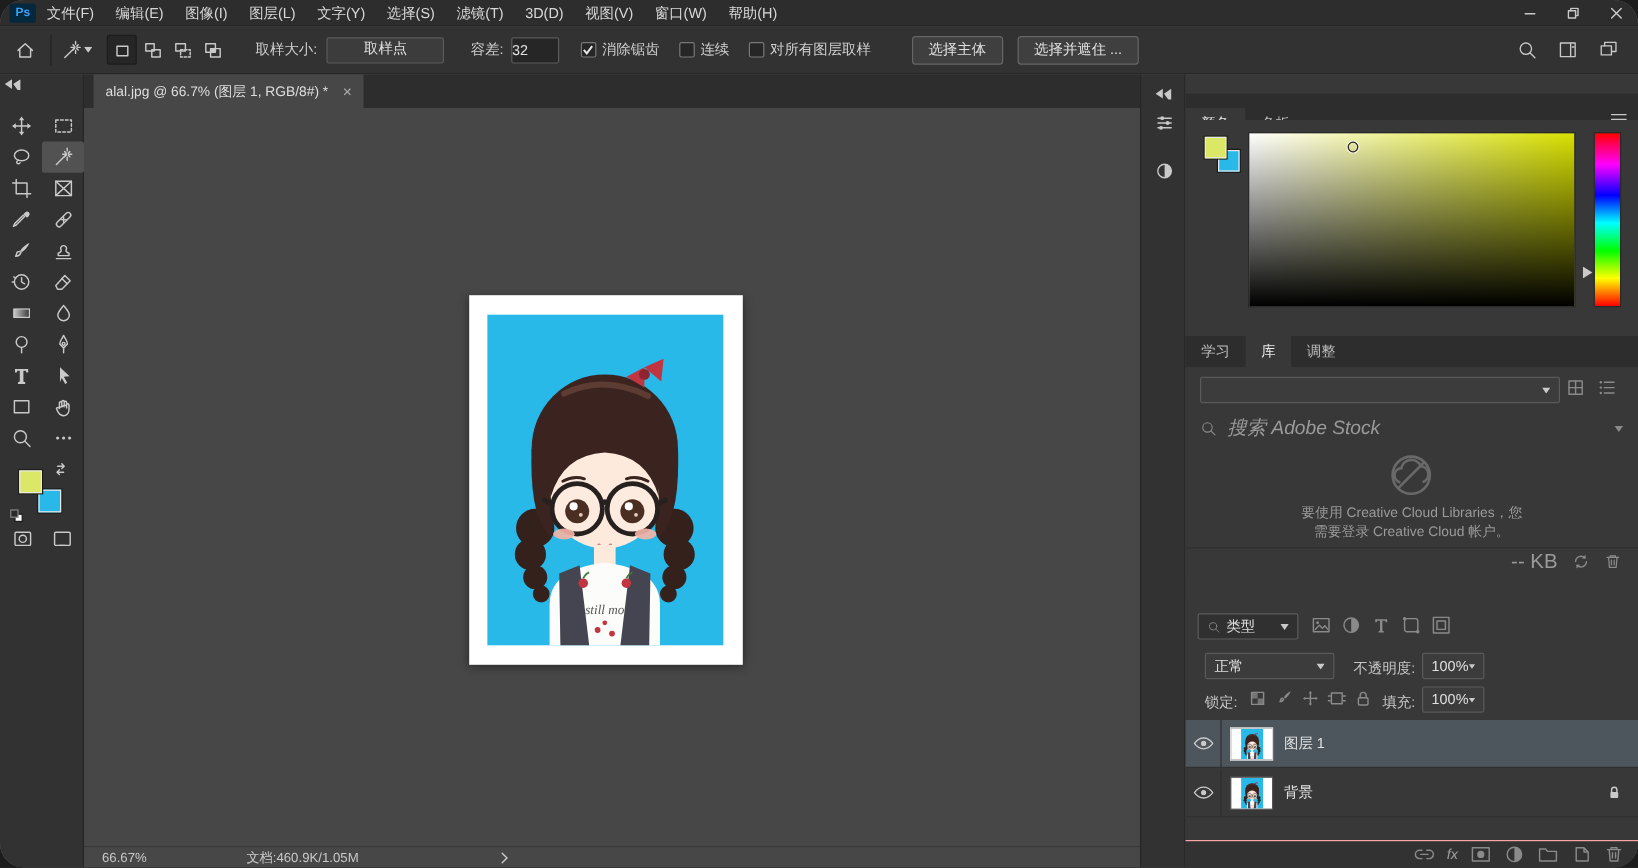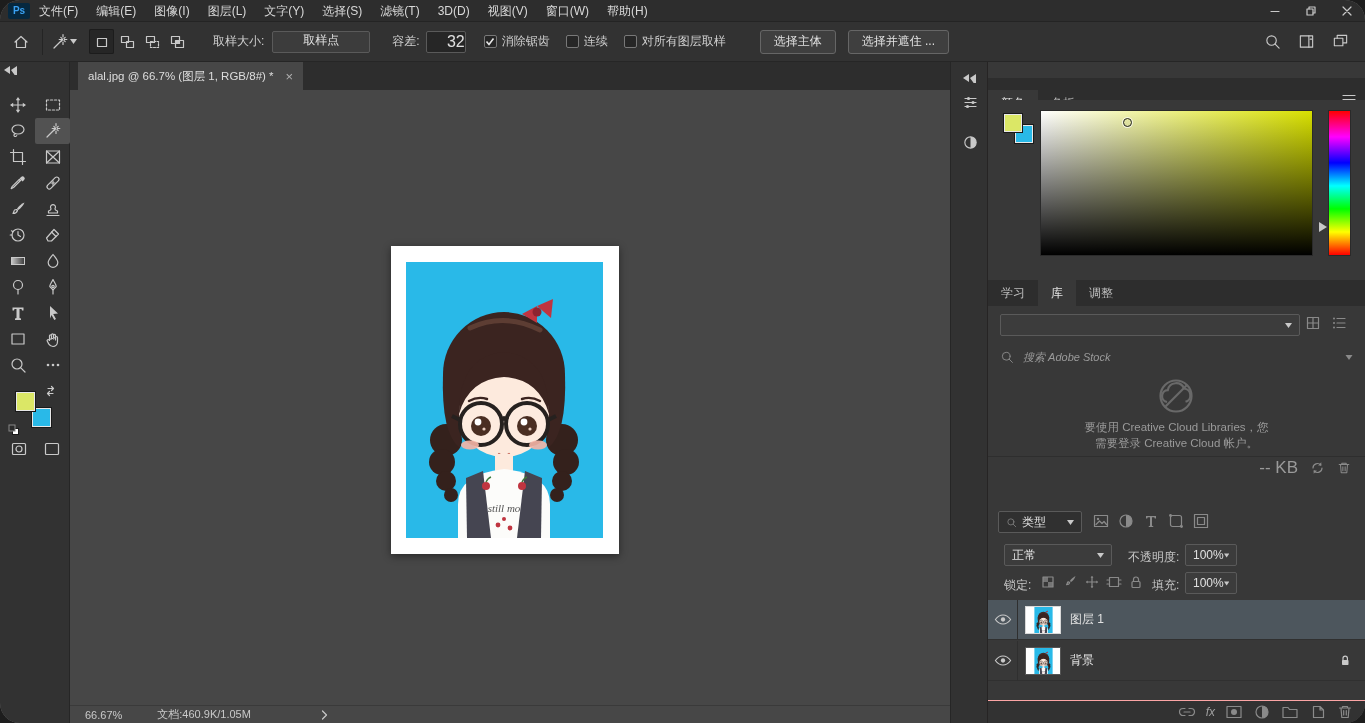--- a/index.html
+++ b/index.html
@@ -30,21 +30,21 @@
                 display:flex; align-items:center; }
   .ob-sep { width:1px; height:26px; background:#242424; margin:0 8px; }
   .ob-icon { width:26px; height:26px; display:flex; align-items:center; justify-content:center; border-radius:2px; }
   .mode-btn { width:25px; height:25px; display:flex; align-items:center; justify-content:center; border-radius:2px; }
   .mode-btn.pressed { background:#262626; box-shadow:inset 0 0 0 1px #1c1c1c; }
   .ob-label { color:#cfcfcf; white-space:nowrap; }
   .dropdown { height:22px; background:#3c3c3c; border:1px solid #5a5a5a; border-radius:2px;
               display:flex; align-items:center; padding:0 6px; color:#e0e0e0;flex-direction:column; }
   .dropdown .caret { margin-left:auto; padding-left:8px; }
   .num-input { width:40px; height:22px; background:#262626; border:1px solid #5a5a5a; border-radius:2px;
-               color:#e0e0e0; font-size:16px; text-align:right; font-family:inherit; }
+               color:#e0e0e0; font-size:12px; text-align:left; font-family:inherit; }
   .checkbox { width:13px; height:13px; background:#262626; border:1px solid #787878; border-radius:2px;
               display:inline-flex; align-items:center; justify-content:center; }
   .cb-group { display:flex; align-items:center; gap:5px; }
   .ps-button { height:24px; padding:0 13px; background:#3f3f3f; border:1px solid #666; border-radius:3px;
                color:#e0e0e0; display:flex; align-items:center; white-space:nowrap; }
 
   
   .tooldock { left:0; top:62px; width:70px; height:661px; background:#323232; border-right:1px solid #262626; }
   .dock-collapse { position:absolute; left:4px; top:4px; }
   .tool-grid { position:absolute; left:0; top:30px; width:70px; display:grid; grid-template-columns:35px 35px; }
@@ -55,21 +55,21 @@
 
   
   .tabbar { left:70px; top:62px; width:880px; height:28px; background:#2d2d2d; display:flex; align-items:flex-end; }
   .doc-tab { margin-left:8px; height:28px; background:#474747; display:flex; align-items:center; padding:0 10px;
              color:#dedede; font-size:11.5px; }
   .doc-tab .close { margin-left:12px; color:#b0b0b0; font-size:13px; }
   .canvas { left:70px; top:90px; width:880px; height:615px; background:#474747; overflow:hidden; }
   .document { position:absolute; left:321px; top:156px; width:228px; height:308px; background:#ffffff;
               box-shadow:0 2px 8px rgba(0,0,0,.45); }
   .statusbar { left:70px; top:705px; width:880px; height:18px; background:#474747; border-top:1px solid #3a3a3a;
-               display:flex; align-items:center; color:#c9c9c9; font-size:11px; }
+               display:flex; align-items:center; color:#c9c9c9; font-size:11px;gap:48px; }
 
   
   .minidock { left:950px; top:62px; width:38px; height:661px; background:#323232; border-right:1px solid #262424; border-left:1px solid #262626; }
   .minidock .mbtn { position:absolute; left:7px; width:24px; height:24px; display:flex; align-items:center; justify-content:center; border-radius:2px; }
 
   
   .rightpanel { left:988px; top:62px; width:377px; height:661px; background:#383838; }
   .band { position:absolute; left:0; width:377px; background:#2d2d2d; display:flex; align-items:flex-end; }
   .tab { height:26px; padding:0 13px; display:flex; align-items:center; background:#2d2d2d; color:#bdbdbd; font-size:12px; }
   .tab.active { background:#383838; color:#e6e6e6; }
@@ -557,21 +557,21 @@
             <circle class="f" cx="2" cy="2.5" r="1"></circle>
             <circle class="f" cx="2" cy="7" r="1"></circle>
             <circle class="f" cx="2" cy="11.5" r="1"></circle>
           </svg>
       </div>
       <div class="abs" style="left:12px;top:40px;width:353px;height:22px;display:flex;align-items:center">
         <svg class="ic dim" width="14" height="14" viewBox="0 0 18 18">
             <circle class="s" cx="8" cy="8" r="5"></circle>
             <path class="s" d="M11.8 11.8L16 16"></path>
           </svg>
-        <span class="muted italic" style="margin-left:9px;font-size:11px">搜索 Adobe Stock</span>
+        <span class="muted italic" style="margin-left:9px;font-size:16px">搜索 Adobe Stock</span>
         <svg class="ic dim" style="margin-left:auto" width="8" height="5" viewBox="0 0 7 5">
             <path class="f" d="M0 0h7L3.5 5z"></path>
           </svg>
       </div>
       <svg class="ic abs" style="left:164px;top:70px" width="48" height="40" viewBox="0 0 48 40">
         <circle cx="24" cy="20" r="15.5" stroke="#696969" stroke-width="2.2" fill="none"></circle>
         <path d="M15 26a6 6 0 0 1 .8-11.9A8.5 8.5 0 0 1 32 12.5a6.8 6.8 0 0 1 1.5 13.3" stroke="#696969" stroke-width="2.2" fill="#383838"></path>
         <path d="M13 31L35 9" stroke="#696969" stroke-width="2.2"></path>
       </svg>
       <div class="abs muted" style="left:0;top:114px;width:377px;text-align:center;font-size:11.5px">要使用 Creative Cloud Libraries，您</div>

